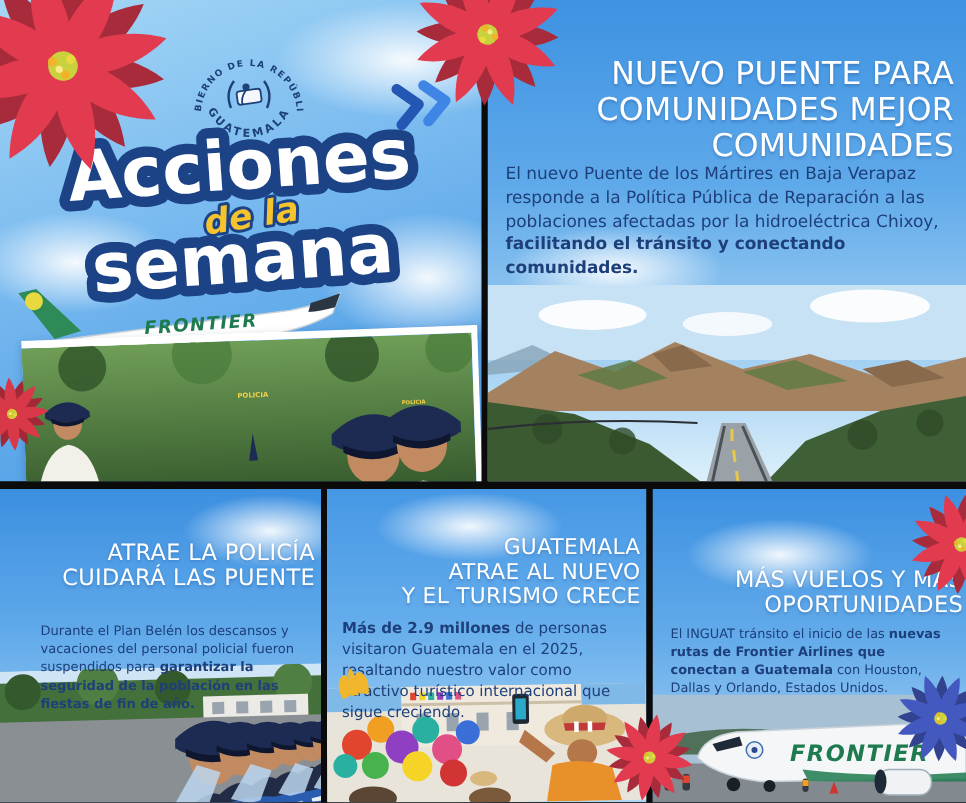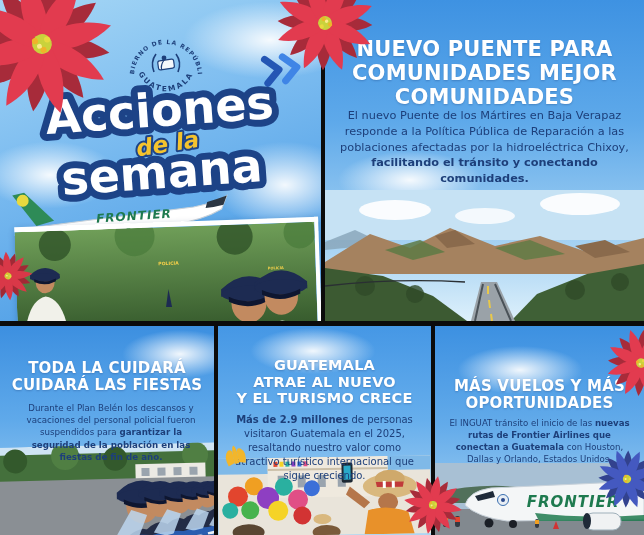--- a/index.html
+++ b/index.html
@@ -11,23 +11,23 @@
   .sky-right{left:325px;top:0;width:319px;height:321px;
     background:linear-gradient(180deg,#3e92e2 0%,#5ea9ea 38%,#a9d4f3 78%,#ddf0fb 100%);}
   .sky-b1{left:0;top:325px;width:214px;height:210px;
     background:linear-gradient(180deg,#3c8fe0 0%,#5fa9ea 45%,#a5d2f3 95%);}
   .sky-b2{left:218px;top:325px;width:213px;height:210px;
     background:linear-gradient(180deg,#4597e5 0%,#66aeec 45%,#aed6f4 95%);}
   .sky-b3{left:435px;top:325px;width:209px;height:210px;
     background:linear-gradient(180deg,#3c90e1 0%,#63abea 48%,#a8d3f3 95%);}
   .cloud{position:absolute;background:radial-gradient(ellipse at center,rgba(255,255,255,.92) 0%,rgba(255,255,255,0) 68%);pointer-events:none;}
   .div-v,.div-h{position:absolute;background:#0b0b0b;z-index:6;}
-  .heading{position:absolute;color:#fff;font-weight:bold;text-align:center;line-height:1.14;
+  .heading{position:absolute;color:#fff;font-weight:normal;text-align:right;line-height:1.14;
            letter-spacing:.2px;text-shadow:0 1px 2px rgba(18,48,100,.28);z-index:3;}
-  .body-text{position:absolute;color:#1d3f7a;text-align:center;line-height:1.4;z-index:3;}
+  .body-text{position:absolute;color:#1d3f7a;line-height:1.4;z-index:3;}
   .body-text b{font-weight:bold;}
   .photo{position:absolute;z-index:1;}
   .flower{position:absolute;z-index:8;}
   .title-svg,.seal-svg,.chev-svg,.plane-svg{position:absolute;}
   .photo-frame{position:absolute;border-top:5px solid #fff;border-right:4px solid #fff;
                box-shadow:0 2px 6px rgba(0,40,90,.25);overflow:hidden;z-index:2;}
   svg{display:block;}
 </style>
 </head>
 <body>
@@ -220,24 +220,24 @@
   </div>
 
   <div class="div-v" style="left:321px;top:0;width:4px;height:325px"></div>
   <div class="div-h" style="left:0;top:321px;width:644px;height:5px"></div>
   <div class="div-v" style="left:214px;top:326px;width:4px;height:209px"></div>
   <div class="div-v" style="left:431px;top:326px;width:4px;height:209px"></div>
 
   <div class="panel sky-b1">
     <div class="cloud" style="left:120px;top:4px;width:120px;height:50px"></div>
     <div class="heading" style="left:4px;top:35px;width:206px;font-size:15px">
-      <div>TODA LA CUIDARÁ</div>
-      <div>CUIDARÁ LAS FIESTAS</div>
-    </div>
-    <p class="body-text" style="left:10px;top:73px;width:194px;font-size:8.7px;margin:4px"><span>Durante el Plan Belén los descansos y vacaciones del personal policial fueron suspendidos para </span><b>garantizar la seguridad de la población en las fiestas de fin de año.</b></p>
+      <div>ATRAE LA POLICÍA</div>
+      <div>CUIDARÁ LAS PUENTE</div>
+    </div>
+    <p class="body-text" style="left:10px;top:73px;width:194px;font-size:8.7px;margin:17px"><span>Durante el Plan Belén los descansos y vacaciones del personal policial fueron suspendidos para </span><b>garantizar la seguridad de la población en las fiestas de fin de año.</b></p>
 
     <svg class="photo" style="left:-4px;top:120px;transform:rotate(-1.5deg)" width="224" height="92" viewBox="0 0 224 92">
       <rect width="224" height="92" fill="#cfe4f4"></rect>
       <rect y="8" width="224" height="28" fill="#44703c"></rect>
       <circle cx="20" cy="14" r="12" fill="#33592c"></circle>
         <circle cx="70" cy="10" r="14" fill="#507f43"></circle>
       <circle cx="120" cy="14" r="12" fill="#33592c"></circle>
         <circle cx="200" cy="12" r="13" fill="#507f43"></circle>
       <rect x="140" y="20" width="70" height="16" fill="#eceae4"></rect>
       <rect x="146" y="24" width="8" height="8" fill="#9aa4ae"></rect>

